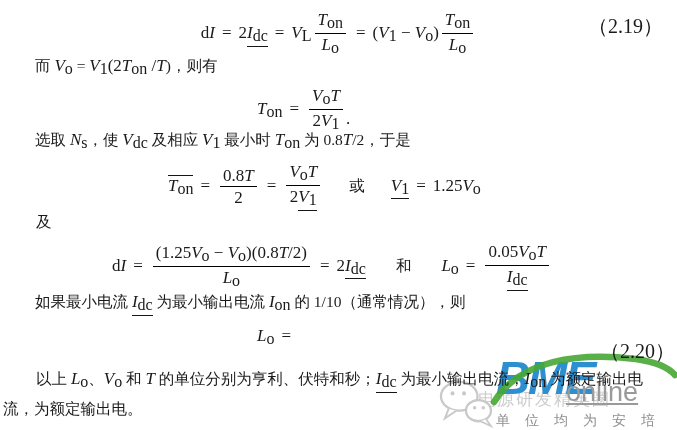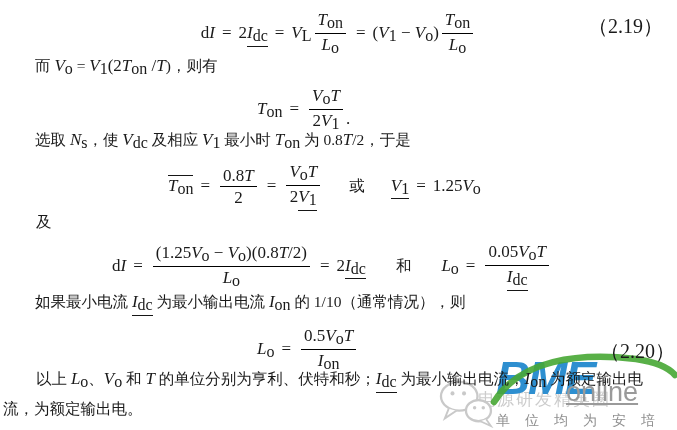--- a/index.html
+++ b/index.html
@@ -51,21 +51,21 @@
   <div class="line cn" style="left:35px;top:130px;"><span>选取 </span><span class="v math">N</span><span class="sb">s</span><span>，使 </span><span class="v math">V</span><span class="sb">dc</span><span> 及相应 </span><span class="v math">V</span><span class="sb">1</span><span> 最小时 </span><span class="v math">T</span><span class="sb">on</span><span> 为 0.8</span><span class="v math">T</span><span>/2，于是</span></div>
 
   <div class="line math" style="left:168px;top:162px;"><span class="ov"><span class="v">T</span><span class="sb">on</span></span><span class="op">=</span><span class="frac"><span class="num"><span>0.8</span><span class="v">T</span></span><span class="den">2</span></span><span class="op">=</span><span class="frac"><span class="num"><span class="v">V</span><span class="sb">o</span><span class="v">T</span></span><span class="den"><span>2</span><span class="un"><span class="v">V</span><span class="sb">1</span></span></span></span><span class="cn gap-word">或</span><span class="un"><span class="v">V</span><span class="sb">1</span></span><span class="op">=</span><span><span>1.25</span><span class="v">V</span><span class="sb">o</span></span></div>
 
   <div class="line cn" style="left:36px;top:212px;">及</div>
 
   <div class="line math" style="left:112px;top:242px;"><span><span>d</span><span class="v">I</span></span><span class="op">=</span><span class="frac"><span class="num"><span>(1.25</span><span class="v">V</span><span class="sb">o</span><span> − </span><span class="v">V</span><span class="sb">o</span><span>)(0.8</span><span class="v">T</span><span>/2)</span></span><span class="den"><span class="v">L</span><span class="sb">o</span></span></span><span class="op">=</span><span><span>2</span><span class="un"><span class="v">I</span><span class="sb">dc</span></span></span><span class="cn gap-word" style="margin:0 30px;">和</span><span><span class="v">L</span><span class="sb">o</span></span><span class="op">=</span><span class="frac"><span class="num"><span>0.05</span><span class="v">V</span><span class="sb">o</span><span class="v">T</span></span><span class="den"><span class="un"><span class="v">I</span><span class="sb">dc</span></span></span></span></div>
 
   <div class="line cn" style="left:35px;top:292px;"><span>如果最小电流 </span><span class="un"><span class="v math">I</span><span class="sb">dc</span></span><span> 为最小输出电流 </span><span class="v math">I</span><span class="sb">on</span><span> 的 1/10（通常情况），则</span></div>
 
-  <div class="line math" style="left:257px;top:326px;"><span><span class="v">L</span><span class="sb">o</span></span><span class="op">=</span><span class="frac"><span class="num"><span>0.5</span><span class="v">V</span><span class="sb">o</span><span class="v">T</span></span><span class="den"><span class="v">I</span><span class="sb">on</span></span></span></div>
+  <div class="line math" style="left:257px;top:326px;"><span><span class="v">L</span><span class="sb">o</span></span><span class="op">=</span></div>
   <div class="eqnum" style="right:2px;top:338px;">（2.20）</div>
 
   <div class="line cn" style="left:36px;top:369px;"><span>以上 </span><span class="v math">L</span><span class="sb">o</span><span>、</span><span class="v math">V</span><span class="sb">o</span><span> 和 </span><span class="v math">T</span><span> 的单位分别为亨利、伏特和秒；</span><span class="un"><span class="v math">I</span><span class="sb">dc</span></span><span> 为最小输出电流，</span><span class="v math">I</span><span class="sb">on</span><span> 为额定输出电</span></div>
 
   <div class="line cn" style="left:3px;top:399px;">流，为额定输出电。</div>
 
   <div class="wm">
     <span class="wm-behind">电源研发精英圈</span>
     <span class="wm-bme">BME</span>
     <svg class="wm-swoosh" width="196" height="62" viewBox="0 0 196 62">

